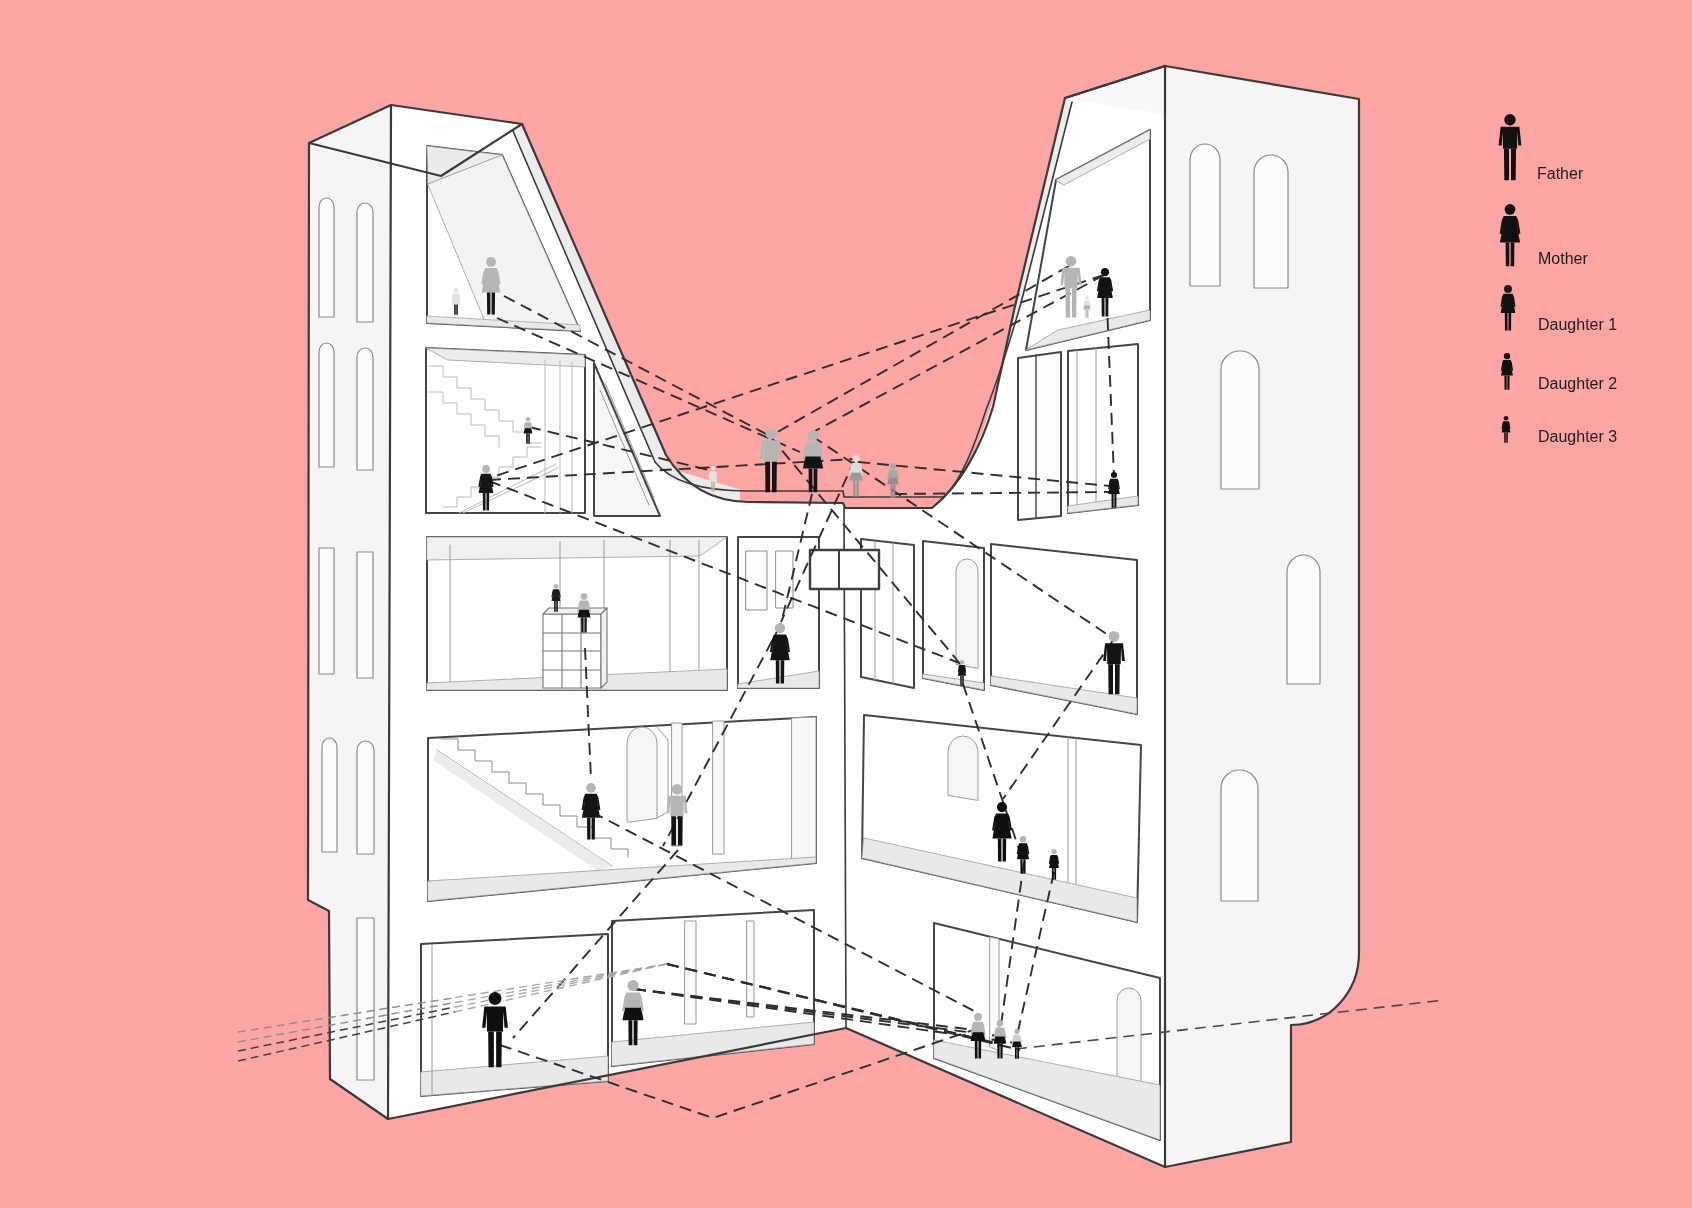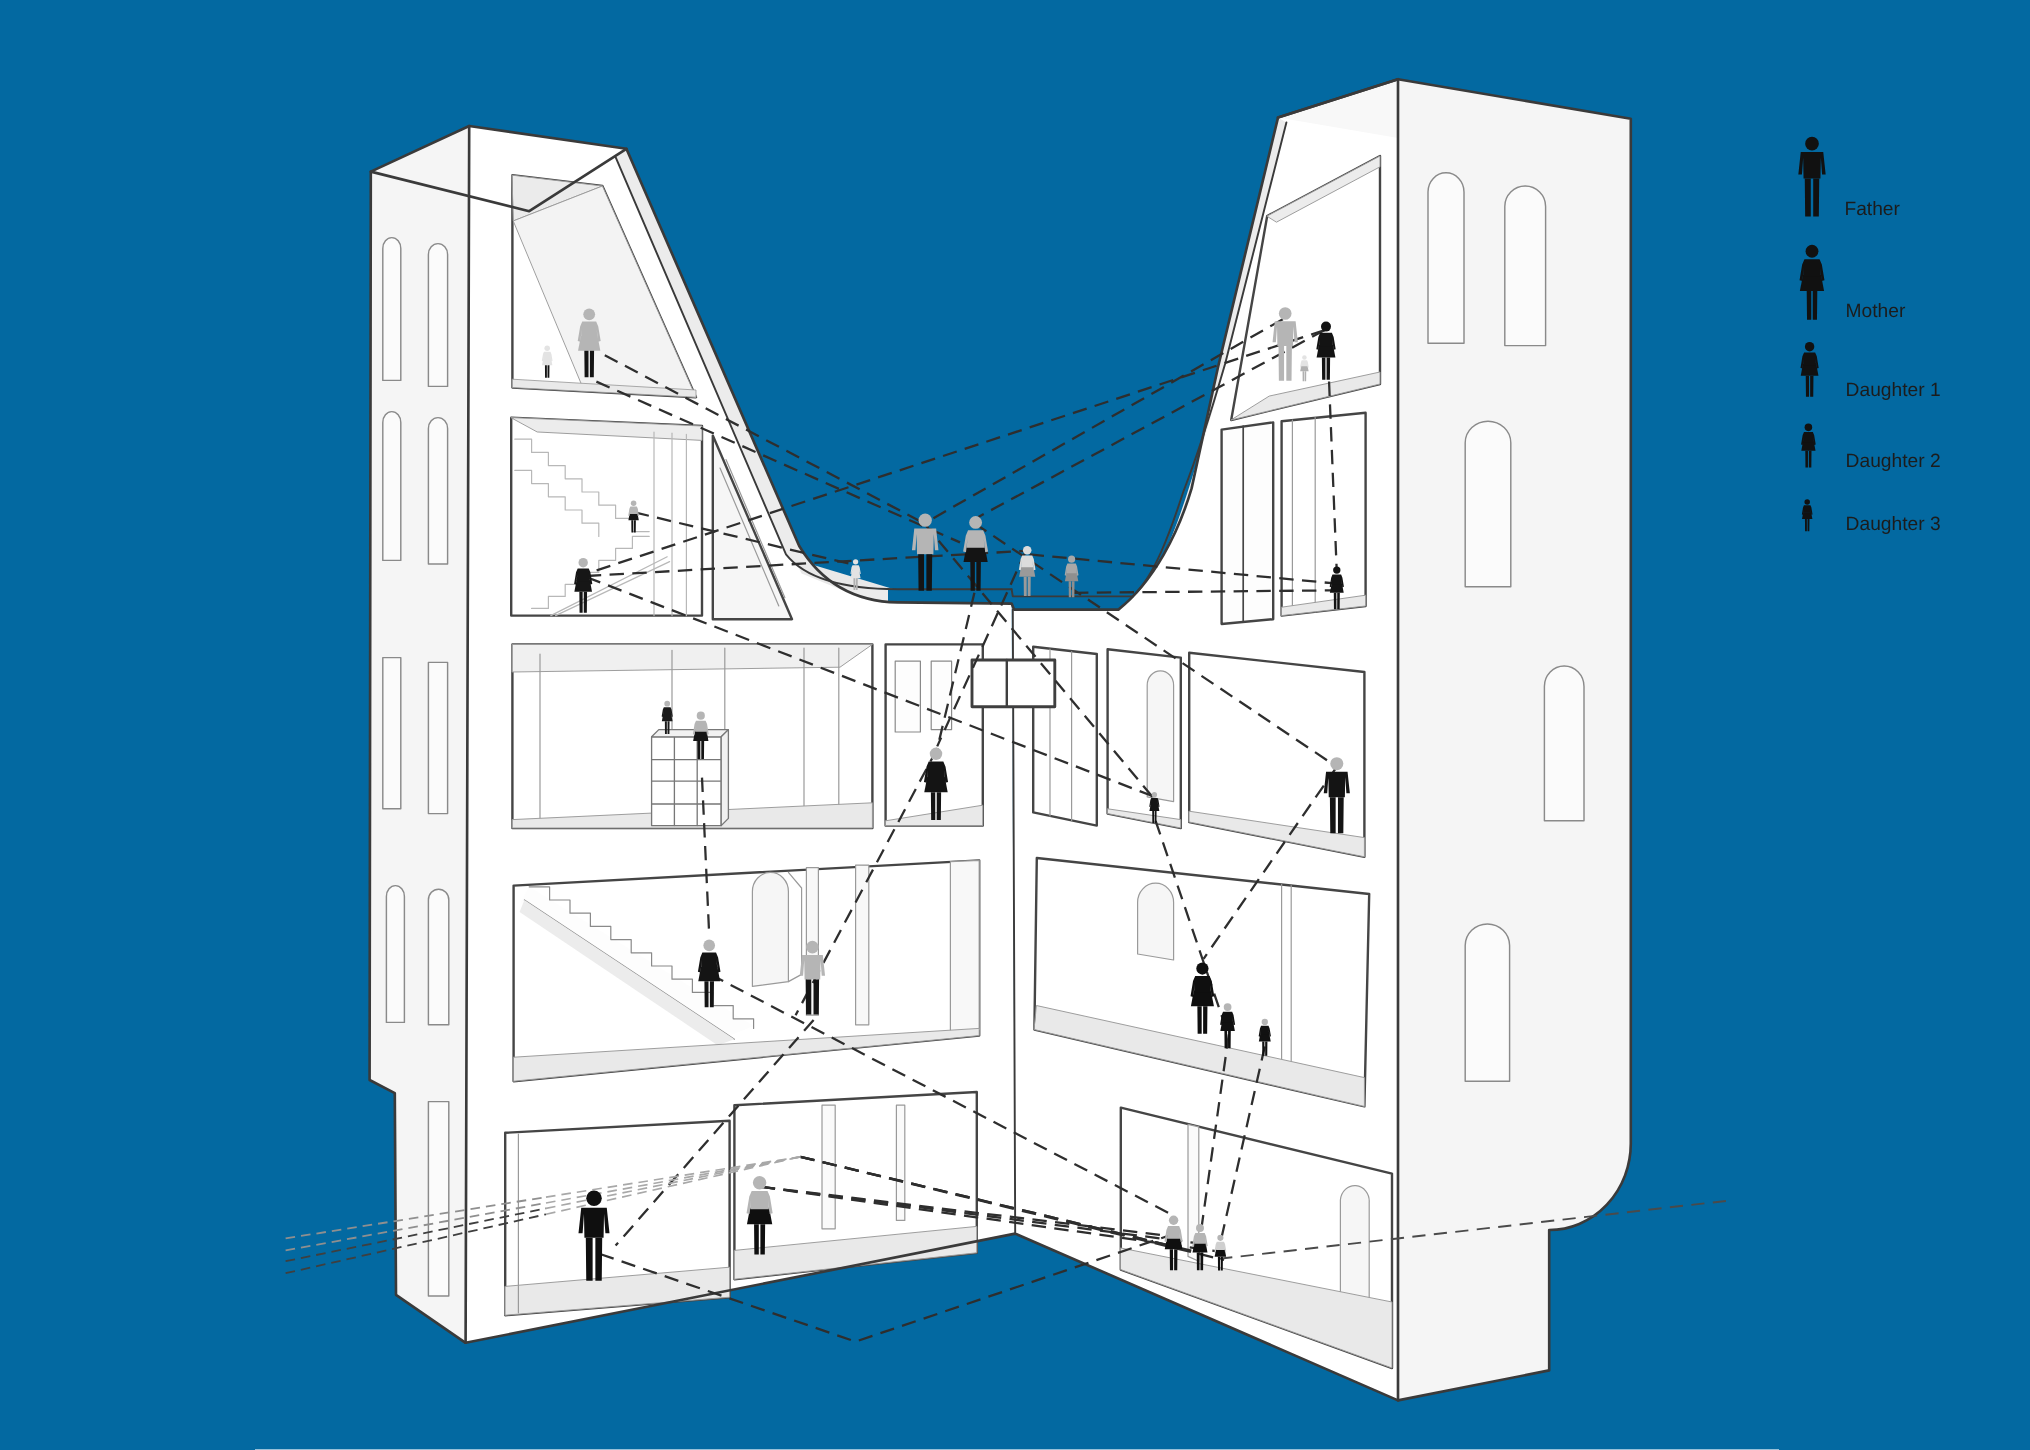--- a/index.html
+++ b/index.html
@@ -1,17 +1,17 @@
 <!DOCTYPE html>
 <html><head>
 <meta charset="utf-8">
 <style>
   html,body{margin:0;padding:0;background:#ffffff;}
   body{width:1692px;height:1208px;overflow:hidden;font-family:"Liberation Sans",sans-serif;}
-  #stage{position:relative;width:1692px;height:1208px;background:#0369a1;}
+  #stage{position:relative;width:1692px;height:1208px;background:#fca5a5;}
   svg{display:block;}
   .lbl{font-family:"Liberation Sans",sans-serif;fill:#1c1c1c;}
 </style>
 </head>
 <body>
 
 <div id="stage">
 <svg id="scene" width="1692" height="1208" viewBox="0 0 1692 1208">
   <defs>
     <symbol id="fig-m" viewBox="-25 0 50 100" overflow="visible">

